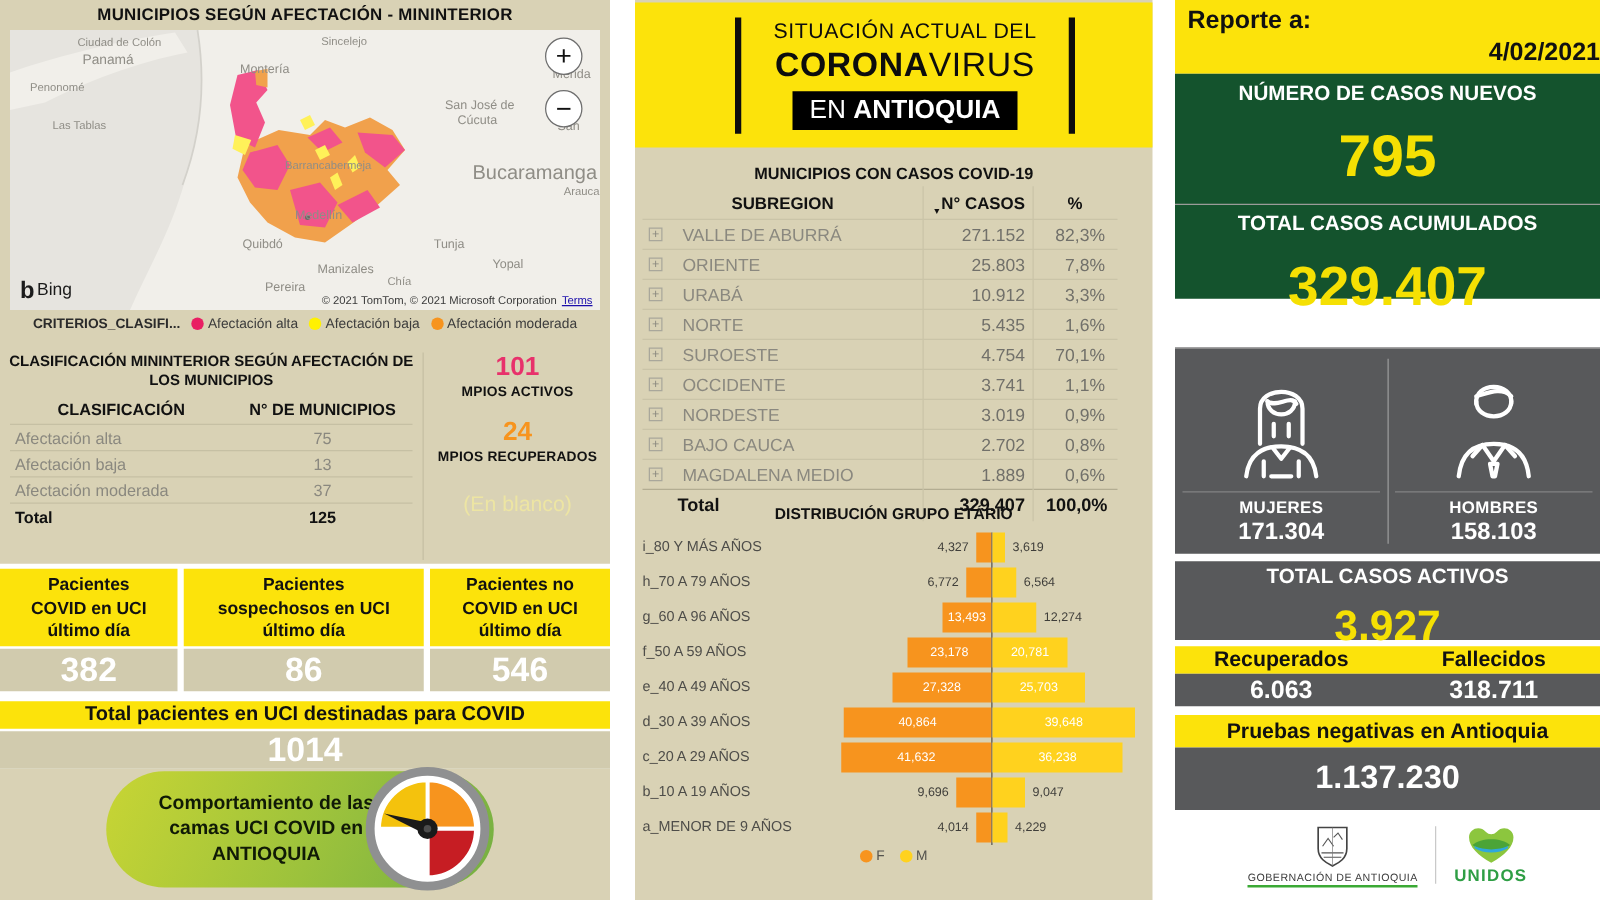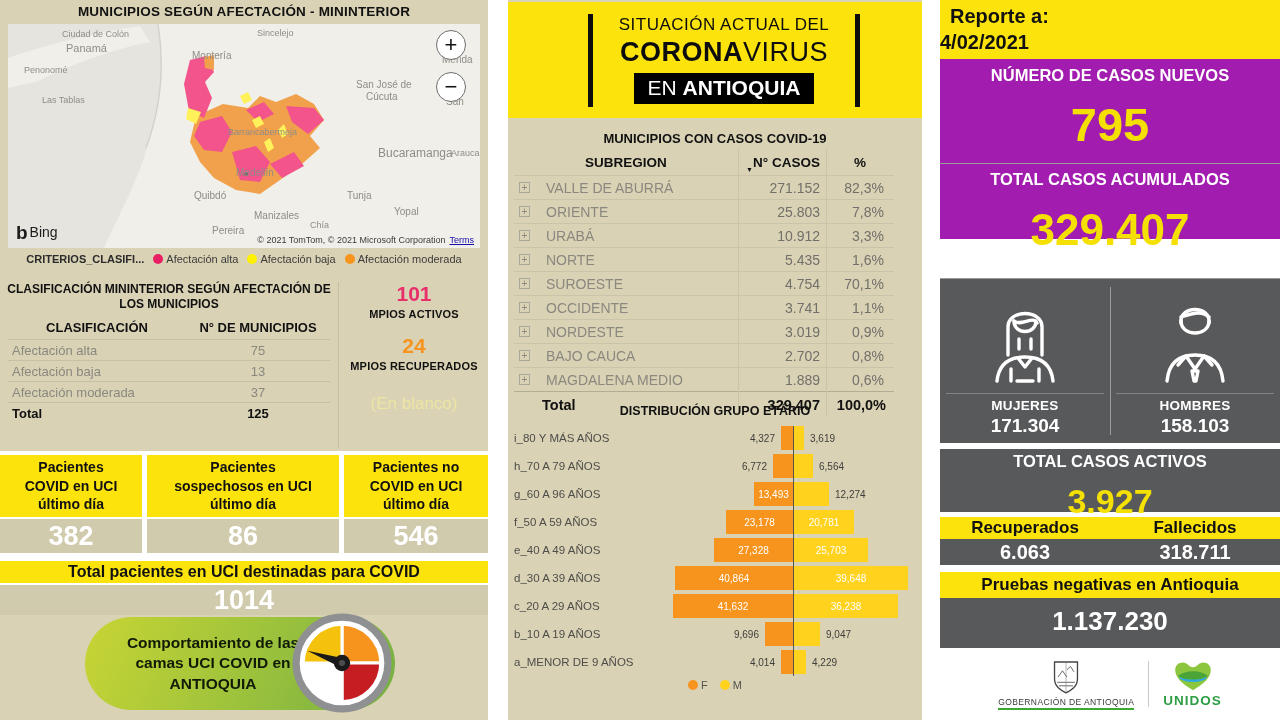--- a/index.html
+++ b/index.html
@@ -101,22 +101,22 @@
   .pyr-val{position:absolute;top:9px;font-size:10px;}
   .pyr-val.inside{text-align:center;color:#fff;}
   .pyr-val.out-l{text-align:right;color:#3f3e3a;}
   .pyr-val.out-r{text-align:left;color:#3f3e3a;}
   .pyr-legend{position:absolute;top:679px;left:6px;width:402px;display:flex;justify-content:center;gap:12px;font-size:11px;color:#54534e;align-items:center;}
 
   
   .rblock{position:absolute;left:940px;width:340px;}
   .r-banner{top:0;height:59px;background:#FCE30B;}
   .r-report{position:absolute;left:10px;top:5px;font-size:20px;font-weight:bold;}
-  .r-date{position:absolute;left:0;right:0;top:31px;text-align:left;font-size:20px;font-weight:bold;}
-  .r-block1{top:59px;height:180px;background:#a21caf;}
+  .r-date{position:absolute;left:0;right:0;top:31px;text-align:right;font-size:20px;font-weight:bold;}
+  .r-block1{top:59px;height:180px;background:#14532d;}
   .r-lab{position:absolute;left:0;right:0;color:#fff;font-weight:bold;font-size:16.5px;text-align:center;}
   .r-big{position:absolute;left:0;right:0;color:#F5E003;font-weight:bold;text-align:center;}
   .lab1{top:7px;}
   .big1{top:36px;height:60px;line-height:60px;font-size:47px;}
   .hr1{position:absolute;left:0;right:0;top:104px;height:1px;background:#9b9b99;}
   .lab2{top:111px;}
   .big2{top:140px;height:62px;line-height:62px;font-size:44px;}
   .r-block2{top:278px;height:165px;background:#58595B;border-top:1px solid #9a9a9a;box-sizing:border-box;}
   .g-vdiv{position:absolute;left:170px;top:8px;bottom:8px;width:1px;background:rgba(255,255,255,.4);}
   .g-half{position:absolute;top:0;width:170px;height:165px;}
@@ -175,21 +175,21 @@
           <span class="map-label" style="left: 54px; top: 5px; font-size: 9px;">Ciudad de Colón</span>
           <span class="map-label" style="left: 58px; top: 18px; font-size: 11px;">Panamá</span>
           <span class="map-label" style="left: 16px; top: 41px; font-size: 9px;">Penonomé</span>
           <span class="map-label" style="left: 34px; top: 71px; font-size: 9px;">Las Tablas</span>
           <span class="map-label" style="left: 184px; top: 26px; font-size: 10px;">Montería</span>
           <span class="map-label" style="left: 249px; top: 4px; font-size: 9px;">Sincelejo</span>
           <span class="map-label" style="left: 434px; top: 30px; font-size: 10px;">Mérida</span>
           <span class="map-label" style="left: 348px; top: 55px; font-size: 10px;">San José de</span>
           <span class="map-label" style="left: 358px; top: 67px; font-size: 10px;">Cúcuta</span>
           <span class="map-label" style="left: 438px; top: 72px; font-size: 10px;">San</span>
-          <span class="map-label" style="left: 370px; top: 122px; font-size: 12px;">Bucaramanga</span>
+          <span class="map-label" style="left: 370px; top: 106px; font-size: 16px;">Bucaramanga</span>
           <span class="map-label" style="left: 443px; top: 124px; font-size: 9px;">Arauca</span>
           <span class="map-label" style="left: 339px; top: 166px; font-size: 10px;">Tunja</span>
           <span class="map-label" style="left: 386px; top: 182px; font-size: 10px;">Yopal</span>
           <span class="map-label" style="left: 246px; top: 186px; font-size: 10px;">Manizales</span>
           <span class="map-label" style="left: 204px; top: 201px; font-size: 10px;">Pereira</span>
           <span class="map-label" style="left: 302px; top: 196px; font-size: 9px;">Chía</span>
           <span class="map-label" style="left: 186px; top: 166px; font-size: 10px;">Quibdó</span>
           <span class="map-label" style="left: 228px; top: 143px; font-size: 10px;">Medellín</span>
           <span class="map-label" style="left: 220px; top: 103px; font-size: 9px;">Barrancabermeja</span>
         </div>

